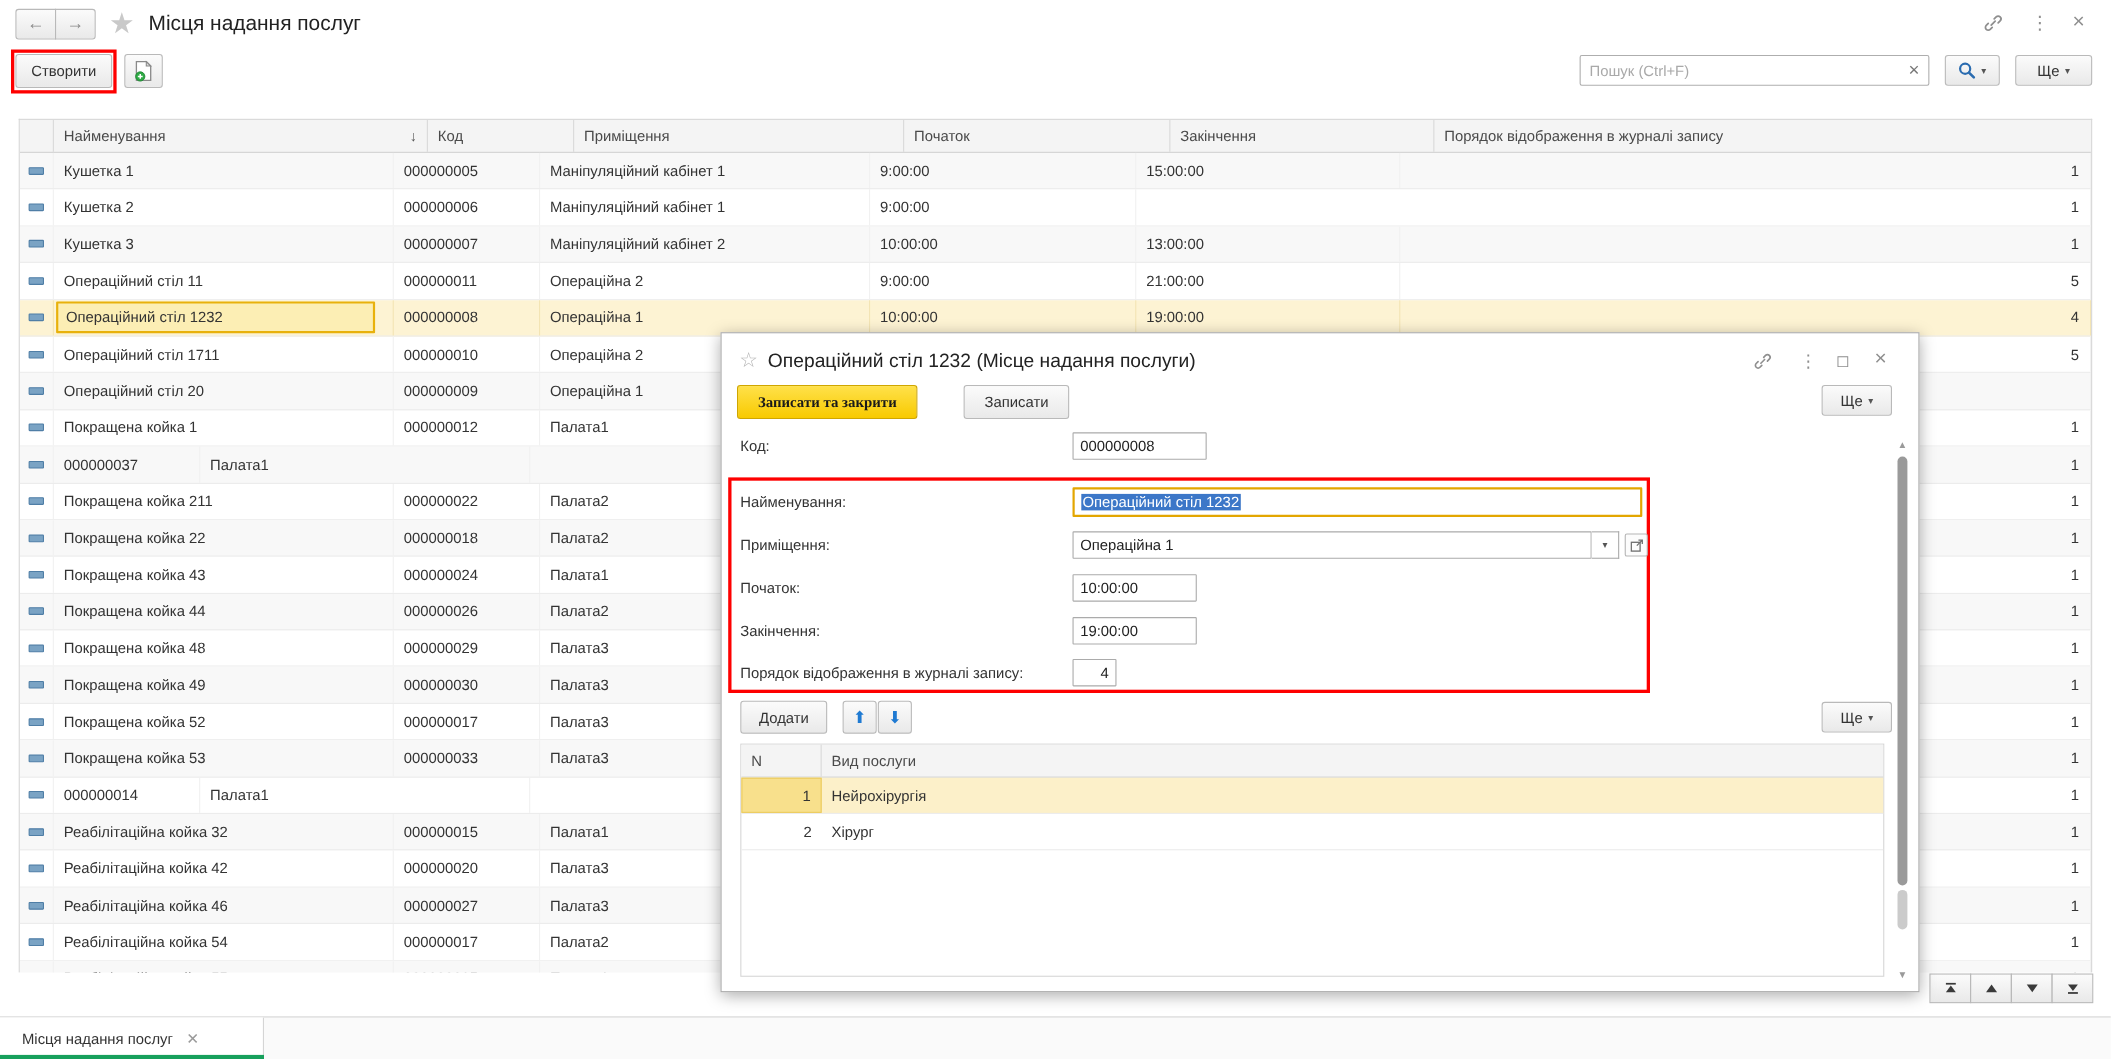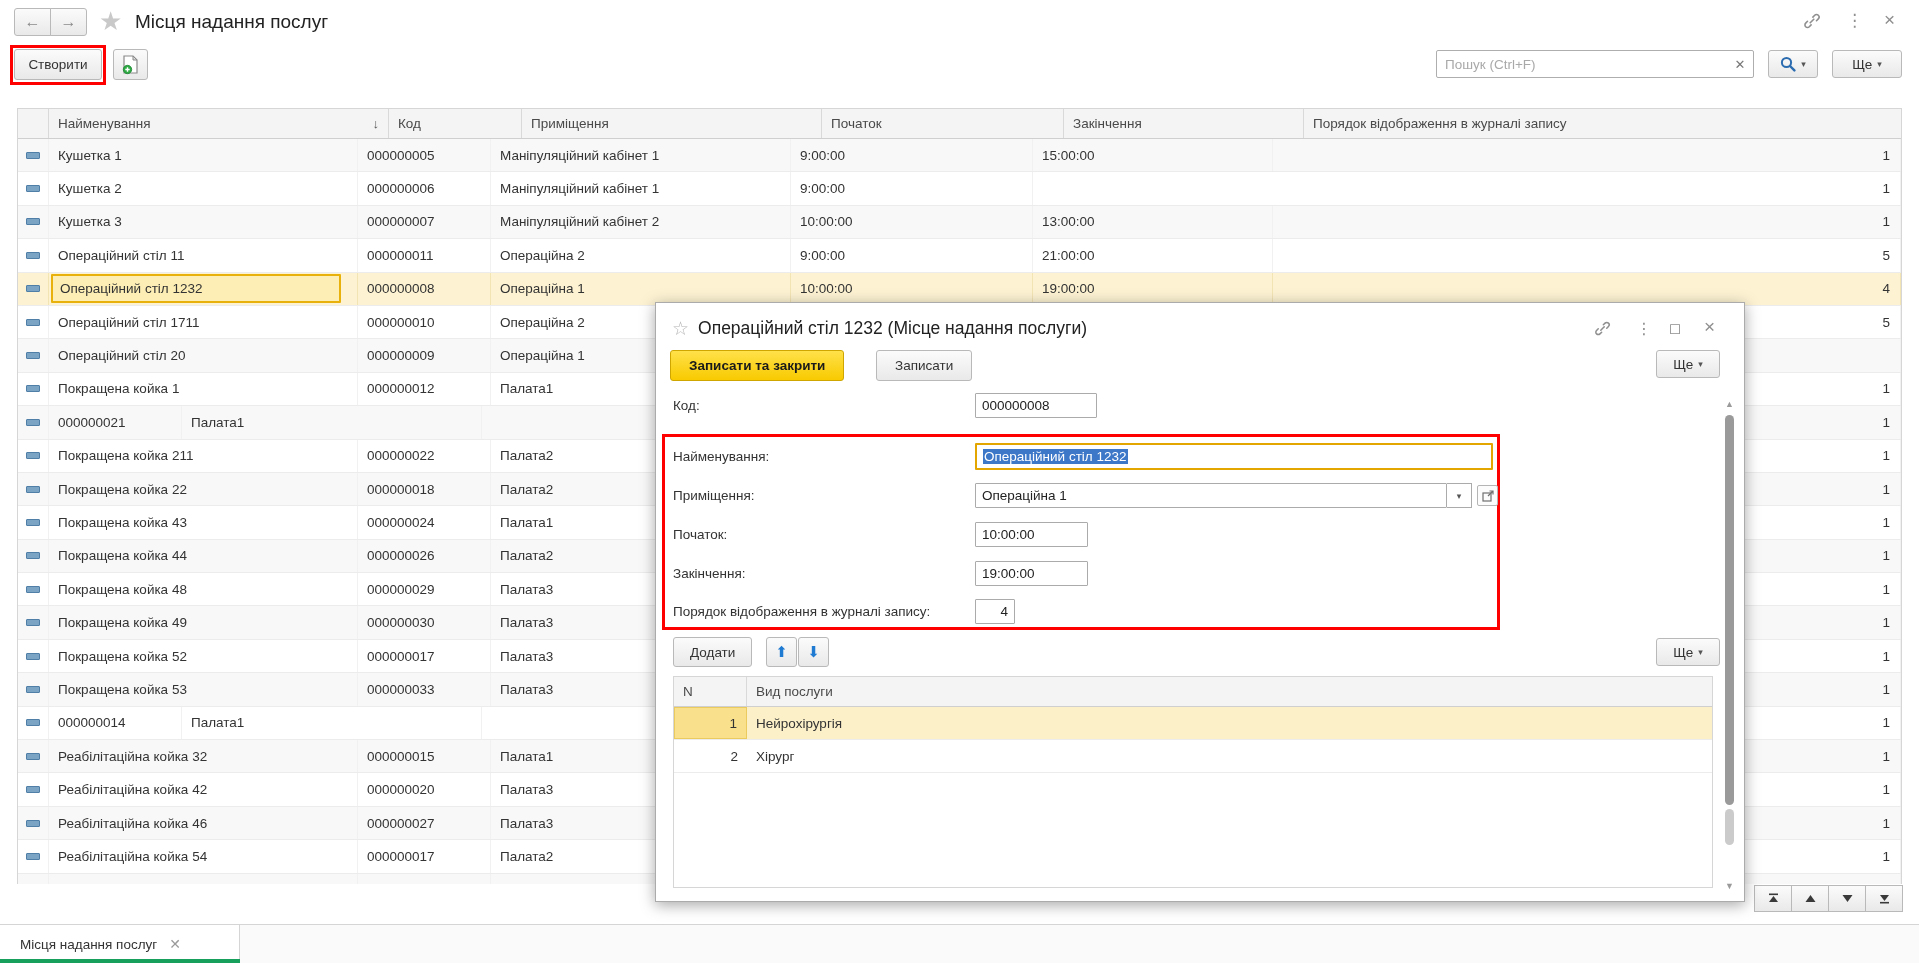--- a/index.html
+++ b/index.html
@@ -297,21 +297,21 @@
           <div class="lcell c-code">000000012</div>
           <div class="lcell c-room">Палата1</div>
           <div class="lcell c-start"></div>
           <div class="lcell c-end"></div>
           <div class="lcell c-order">1</div>
         </div>
         <div class="lrow">
           <div class="lcell c-icon">
             <span class="row-glyph"></span>
           </div>
-          <div class="lcell c-code">000000021</div>
+          <div class="lcell c-code">000000037</div>
           <div class="lcell c-room">Палата1</div>
           <div class="lcell c-start"></div>
           <div class="lcell c-end"></div>
           <div class="lcell c-order">1</div>
         </div>
         <div class="lrow">
           <div class="lcell c-icon">
             <span class="row-glyph"></span>
           </div>
           <div class="lcell c-name">
@@ -526,21 +526,21 @@
             <path d="M7.2 10.8 L10.8 7.2"></path>
             <path d="M9.9 5.1 l1.8-1.8 a2.5 2.5 0 0 1 3.6 3.6 l-1.8 1.8"></path>
             <path d="M8.1 12.9 l-1.8 1.8 a2.5 2.5 0 0 1-3.6-3.6 l1.8-1.8"></path>
           </g>
         </svg>
     </div>
     <div class="dlg-ico" style="left:980px; font-size:16px;">⋮</div>
     <div class="dlg-ico" style="left:1013px; font-size:15px;">◻</div>
     <div class="dlg-ico" style="left:1048px; font-size:19px; top:13px;">×</div>
 
-    <button class="btn ybtn abs" style="left:14px; top:47px; height:31px; padding:0 18px;">Записати та закрити</button>
+    <button class="btn ybtn abs" style="left:14px; top:47px; height:31px; padding:0 18px;font-family:Liberation Serif, serif;">Записати та закрити</button>
     <button class="btn abs" style="left:220px; top:47px; height:31px; padding:0 18px;">Записати</button>
     <button class="btn abs" style="left:1000px; top:47px; width:64px; height:28px;">
       <span>Ще</span>
       <span class="caret">▾</span>
     </button>
 
     <div class="fld-label" style="top:90px;">Код:</div>
     <div class="inp" style="left:319px; top:90px; width:122px;">000000008</div>
 
     <div class="abs red-box" style="left:6px; top:131px; width:838px; height:196px;"></div>

